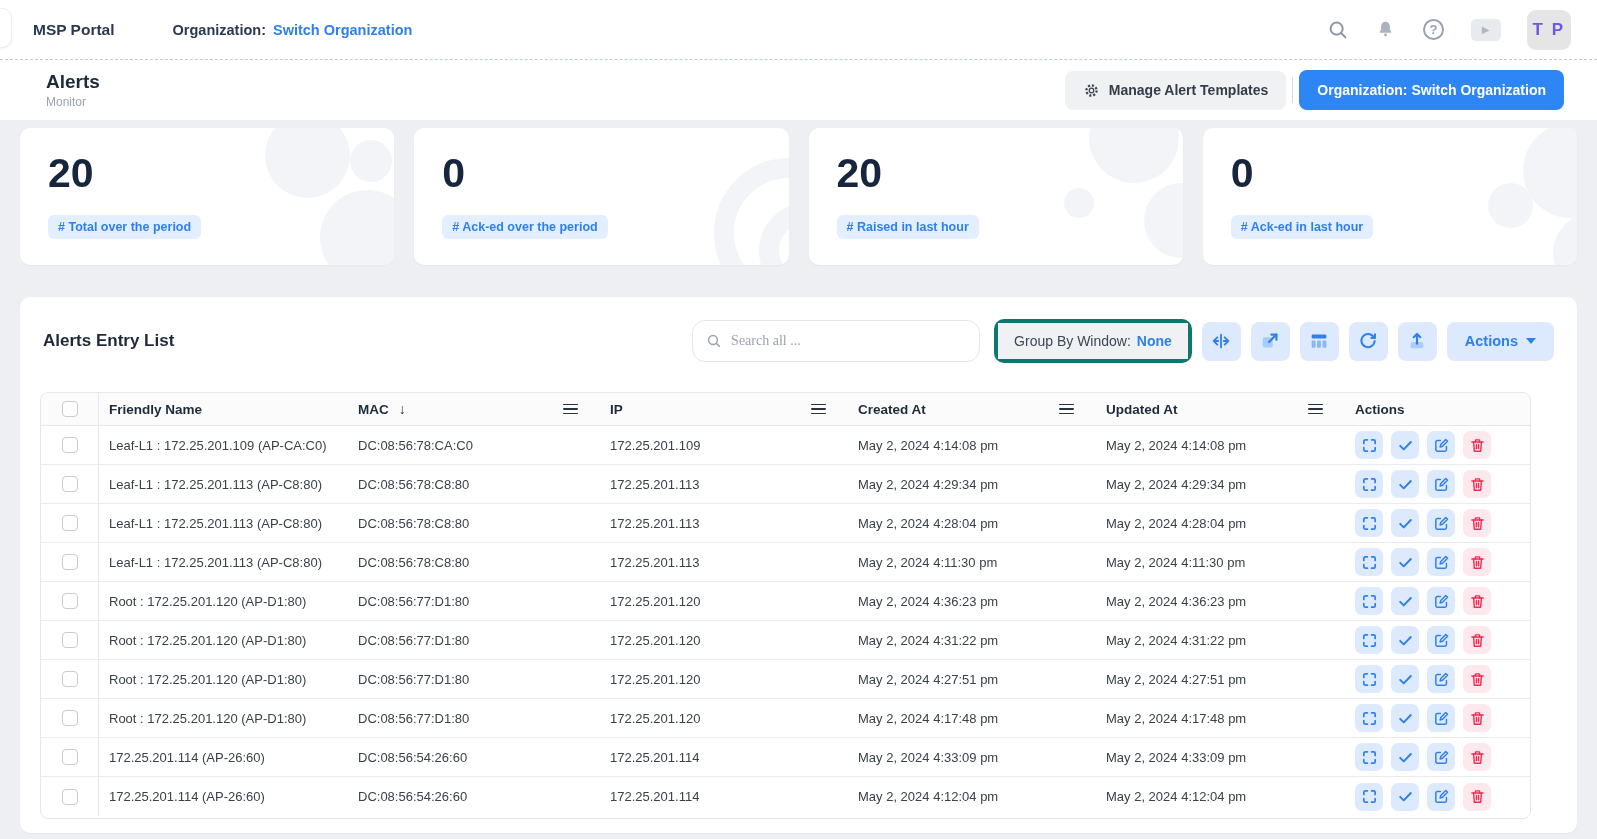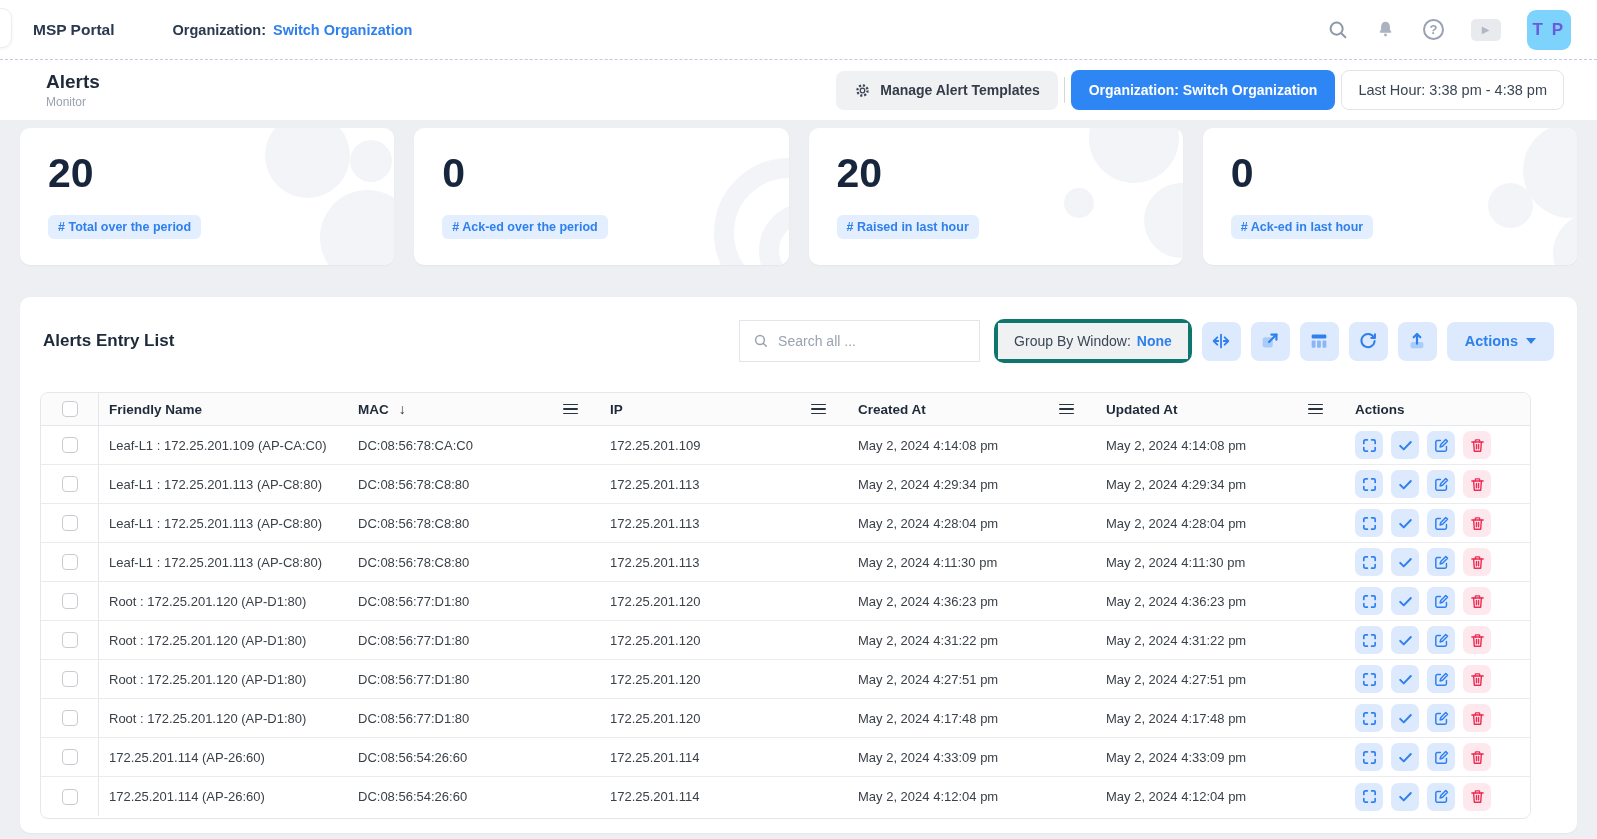--- a/index.html
+++ b/index.html
@@ -15,21 +15,21 @@
     box-shadow:0 1px 3px rgba(0,0,0,.06); }
   .brand { font-weight:700; font-size:15.5px; color:#2b3950; margin-left:33px; }
   .org-switch { margin-left:58px; font-size:14.5px; font-weight:700; color:#2b3950; }
   .org-switch a { color:#2f80ed; text-decoration:none; margin-left:7px; cursor:pointer; }
   .topbar-right { margin-left:auto; display:flex; align-items:center; gap:26px; margin-right:26px; }
   .tb-icon { width:22px; height:22px; display:flex; align-items:center; justify-content:center; cursor:pointer; }
   .help-circle { width:21px; height:21px; border:2px solid #98a1b3; border-radius:50%;
     color:#98a1b3; font-size:13px; font-weight:700; display:flex; align-items:center; justify-content:center; }
   .play-btn { width:30px; height:22px; background:#e8eaee; border-radius:5px;
     display:flex; align-items:center; justify-content:center; color:#b0b7c3; font-size:10px; cursor:pointer; }
-  .avatar { min-width:44px; height:40px; background:#7dd3fc; border-radius:9px;
+  .avatar { min-width:44px; height:40px; background:#e5e5e5; border-radius:9px;
     display:flex; align-items:center; justify-content:center;
     color:#6a5ae0; font-weight:700; font-size:17px; letter-spacing:2px; padding:0 6px; cursor:pointer; }
 
   
   .page-header { height:60px; background:#fff; display:flex; align-items:center; padding:0 33px; }
   .ph-titles { margin-left:13px; }
   .ph-title { font-size:19px; font-weight:700; color:#1e2a3a; line-height:1.15; }
   .ph-sub { font-size:12px; color:#9aa3af; margin-top:2px; }
   .ph-actions { margin-left:auto; display:flex; align-items:center; gap:6px; }
   .btn-gray { display:flex; align-items:center; gap:9px; background:#f0f1f3; border:none;
@@ -50,22 +50,22 @@
     font-size:12.5px; font-weight:700; padding:5px 10px; border-radius:6px; }
   .decor { position:absolute; background:#f2f4f7; border-radius:50%; }
   .decor-ring { position:absolute; border:20px solid #f2f4f7; background:transparent; border-radius:50%; }
 
   
   .list-card { position:relative; margin:32px 20px 0 20px; height:536px; background:#fff;
     border-radius:10px; box-shadow:0 1px 2px rgba(20,30,60,.04); }
   .list-head { display:flex; align-items:center; padding:22px 23px 0 23px; }
   .list-title { font-size:17px; font-weight:700; color:#1e2a3a; }
   .list-tools { margin-left:auto; display:flex; align-items:center; }
-  .search-box { display:flex; align-items:center; gap:9px; width:241px; height:42px;
-    border:1px solid #e2e5e9; border-radius:0; padding:0 13px; background:#fff; }
+  .search-box { display:flex; align-items:center; gap:9px; width:288px; height:42px;
+    border:1px solid #e2e5e9; border-radius:13px; padding:0 13px; background:#fff;font-family:Liberation Serif, serif; }
   .search-box input { border:none; outline:none; font-size:14px; color:#3a4554; width:100%;
     font-family:inherit; }
   .search-box input::placeholder { color:#9aa3af; }
   .annotation-box { border:4px solid #0f766e; border-radius:10px; margin-left:14px; }
   .groupby-btn { display:flex; align-items:center; gap:6px; background:#f0f1f3; border:none;
     padding:10px 16px; font-size:14px; color:#3b4757; cursor:pointer; font-family:inherit; white-space:nowrap; }
   .groupby-btn b { color:#2f80ed; font-weight:700; }
   .iconbtn { width:39px; height:39px; background:#ddeafd; border:none; border-radius:8px;
     display:flex; align-items:center; justify-content:center; cursor:pointer; margin-left:10px; }
   .actions-btn { height:39px; background:#ddeafd; border:none; border-radius:8px; margin-left:10px;
@@ -144,21 +144,20 @@
       <span style="display:flex">
         <svg width="17" height="17" viewBox="0 0 24 24" fill="none">
             <circle cx="12" cy="12" r="7.2" stroke="#3d4654" stroke-width="3.2" stroke-dasharray="3 2.6"></circle>
             <circle cx="12" cy="12" r="3.2" stroke="#3d4654" stroke-width="1.8"></circle>
           </svg>
       </span>
       <span>Manage Alert Templates</span>
     </button>
     <div class="ph-divider"></div>
     <button class="btn-blue">Organization: Switch Organization</button>
-    <button class="btn-outline">Last Hour: 3:38 pm - 4:38 pm</button>
   </div>
 </section>
 
 <section class="stats" id="stats-row">
   <div class="stat-card">
     <div class="decor-layer">
         <span class="decor" style="left: 245px; top: -15px; width: 85px; height: 85px;"></span>
         <span class="decor" style="left: 300px; top: 62px; width: 95px; height: 95px;"></span>
         <span class="decor" style="left: 330px; top: 12px; width: 42px; height: 42px;"></span>
         <span class="decor" style="left: 350px; top: 95px; width: 55px; height: 55px;"></span>

